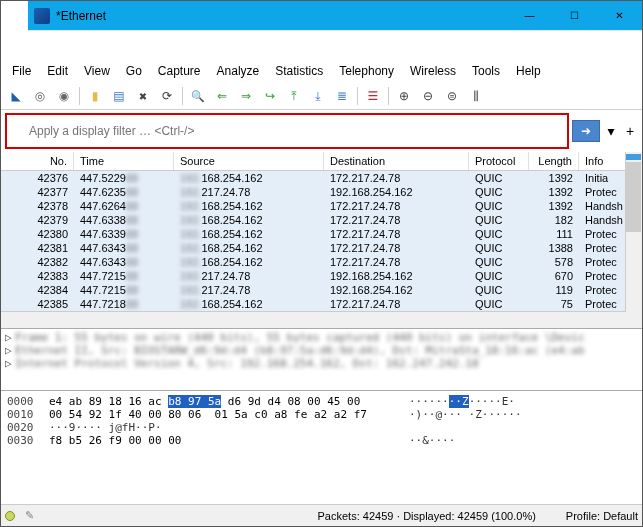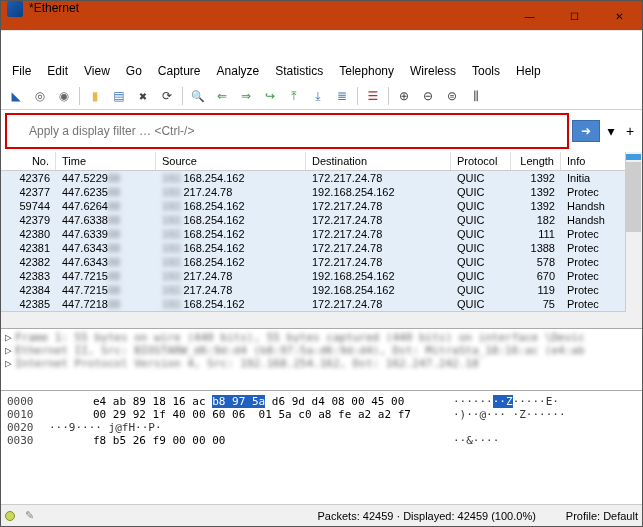--- a/index.html
+++ b/index.html
@@ -11,23 +11,25 @@
     width: 643px;
     height: 527px;
     display: flex;
     flex-direction: column;
     border: 1px solid #555;
     overflow: hidden;
   }
   
   .titlebar {
     display: flex;
+    align-items: center;
     height: 30px;
-    background: #c2410c;
+    background: #0ea5e9;
     border-bottom: 1px solid #e5e5e5;
+    margin-left: 27px;
   }
   .titlebar .icon {
     width: 16px; height: 16px; margin: 0 6px;
     background: linear-gradient(135deg,#1e5fb3,#0a3e82);
     border-radius: 2px;
   }
   .titlebar .title { flex: 1; font-size: 12px; }
   .winbtn {
     width: 45px; height: 30px; display: flex; align-items: center; justify-content: center;
     font-family: "Segoe UI Symbol", sans-serif; font-size: 10px;
@@ -79,21 +81,21 @@
     width: 28px; height: 22px; background: #4a86d0; color: #fff;
     display: flex; align-items: center; justify-content: center; font-size: 12px;
     border:1px solid #3a6aa8;
   }
   .smallbtn {
     width: 16px; height: 22px; display: flex; align-items: center; justify-content: center;
     font-size: 14px;
   }
   
   .plist { flex: 0 0 auto; display: flex; flex-direction: column; overflow: hidden; border-bottom:1px solid #aaa;}
-  .phead, .prow { display: flex; }
+  .phead, .prow { display: flex; padding-left: 18px; }
   .phead {
     background: #fff; border-bottom: 1px solid #ccc; font-size: 11px;
   }
   .phead > div {
     padding: 3px 6px; border-right: 1px solid #e0e0e0; white-space: nowrap; overflow: hidden;
   }
   .pbody { overflow: hidden; background: #e4eef9; }
   .prow { font-family: Liberation Sans, sans-serif; font-size: 11px; }
   .prow > div {
     padding: 1px 6px; white-space: nowrap; overflow: hidden;
@@ -123,21 +125,21 @@
   .details .tri { color:#555; display:inline-block; width:10px; }
   .details .blur { filter: blur(2px); color:#666; }
   
   .hex {
     flex: 1; overflow: hidden;
     font-family: Consolas, monospace; font-size: 11px; padding: 4px 6px;
     display: flex; flex-direction: column; gap: 0;
   }
   .hexrow { display: flex; }
   .hex .off { width: 42px; color: #444; }
-  .hex .bytes { width: 360px; letter-spacing: 0; white-space: pre; margin-left: 44px; }
+  .hex .bytes { width: 360px; letter-spacing: 0; white-space: pre; }
   .hex .ascii { flex: 1; white-space: pre; color:#333; }
   .hex .sel { background: #2060c0; color: #fff; }
   
   .status {
     height: 22px; border-top: 1px solid #ccc; display: flex; align-items: center;
     font-size: 11px; padding: 0 4px; gap: 10px; background:#f0f0f0;
   }
   .status .led {
     width: 10px; height: 10px; border-radius: 50%; background: #c8d860; border:1px solid #889020;
   }
@@ -256,21 +258,21 @@
         <div class="prow">
           <div class="c-no">42377</div>
           <div class="c-time">447.6235<span class="blurspan">88</span></div>
           <div class="c-src"><span class="blurspan">192.</span>217.24.78</div>
           <div class="c-dst">192.168.254.162</div>
           <div class="c-proto">QUIC</div>
           <div class="c-len">1392</div>
           <div class="c-info">Protec</div>
         </div>
         <div class="prow">
-          <div class="c-no">59744</div>
+          <div class="c-no">42378</div>
           <div class="c-time">447.6264<span class="blurspan">88</span></div>
           <div class="c-src"><span class="blurspan">192.</span>168.254.162</div>
           <div class="c-dst">172.217.24.78</div>
           <div class="c-proto">QUIC</div>
           <div class="c-len">1392</div>
           <div class="c-info">Handsh</div>
         </div>
         <div class="prow">
           <div class="c-no">42379</div>
           <div class="c-time">447.6338<span class="blurspan">88</span></div>
@@ -350,21 +352,21 @@
 </div>
 
 <div class="hex" id="hexpane">
     <div class="hexrow">
       <div class="off">0000</div>
       <div class="bytes">e4 ab 89 18 16 ac <span class="sel">b8 97 5a</span> d6 9d d4 08 00 45 00</div>
       <div class="ascii">······<span class="sel">··Z</span>·····E·</div>
     </div>
     <div class="hexrow">
       <div class="off">0010</div>
-      <div class="bytes">00 29 92 1f 40 00 60 06  01 5a c0 a8 fe a2 a2 f7</div>
+      <div class="bytes">00 54 92 1f 40 00 80 06  01 5a c0 a8 fe a2 a2 f7</div>
       <div class="ascii">·)··@··· ·Z······</div>
     </div>
     <div class="hexrow">
       <div class="off">0020</div>
       <div class="ascii">···9···· j@fH··P·</div>
     </div>
     <div class="hexrow">
       <div class="off">0030</div>
       <div class="bytes">f8 b5 26 f9 00 00 00</div>
       <div class="ascii">··&amp;····</div>

